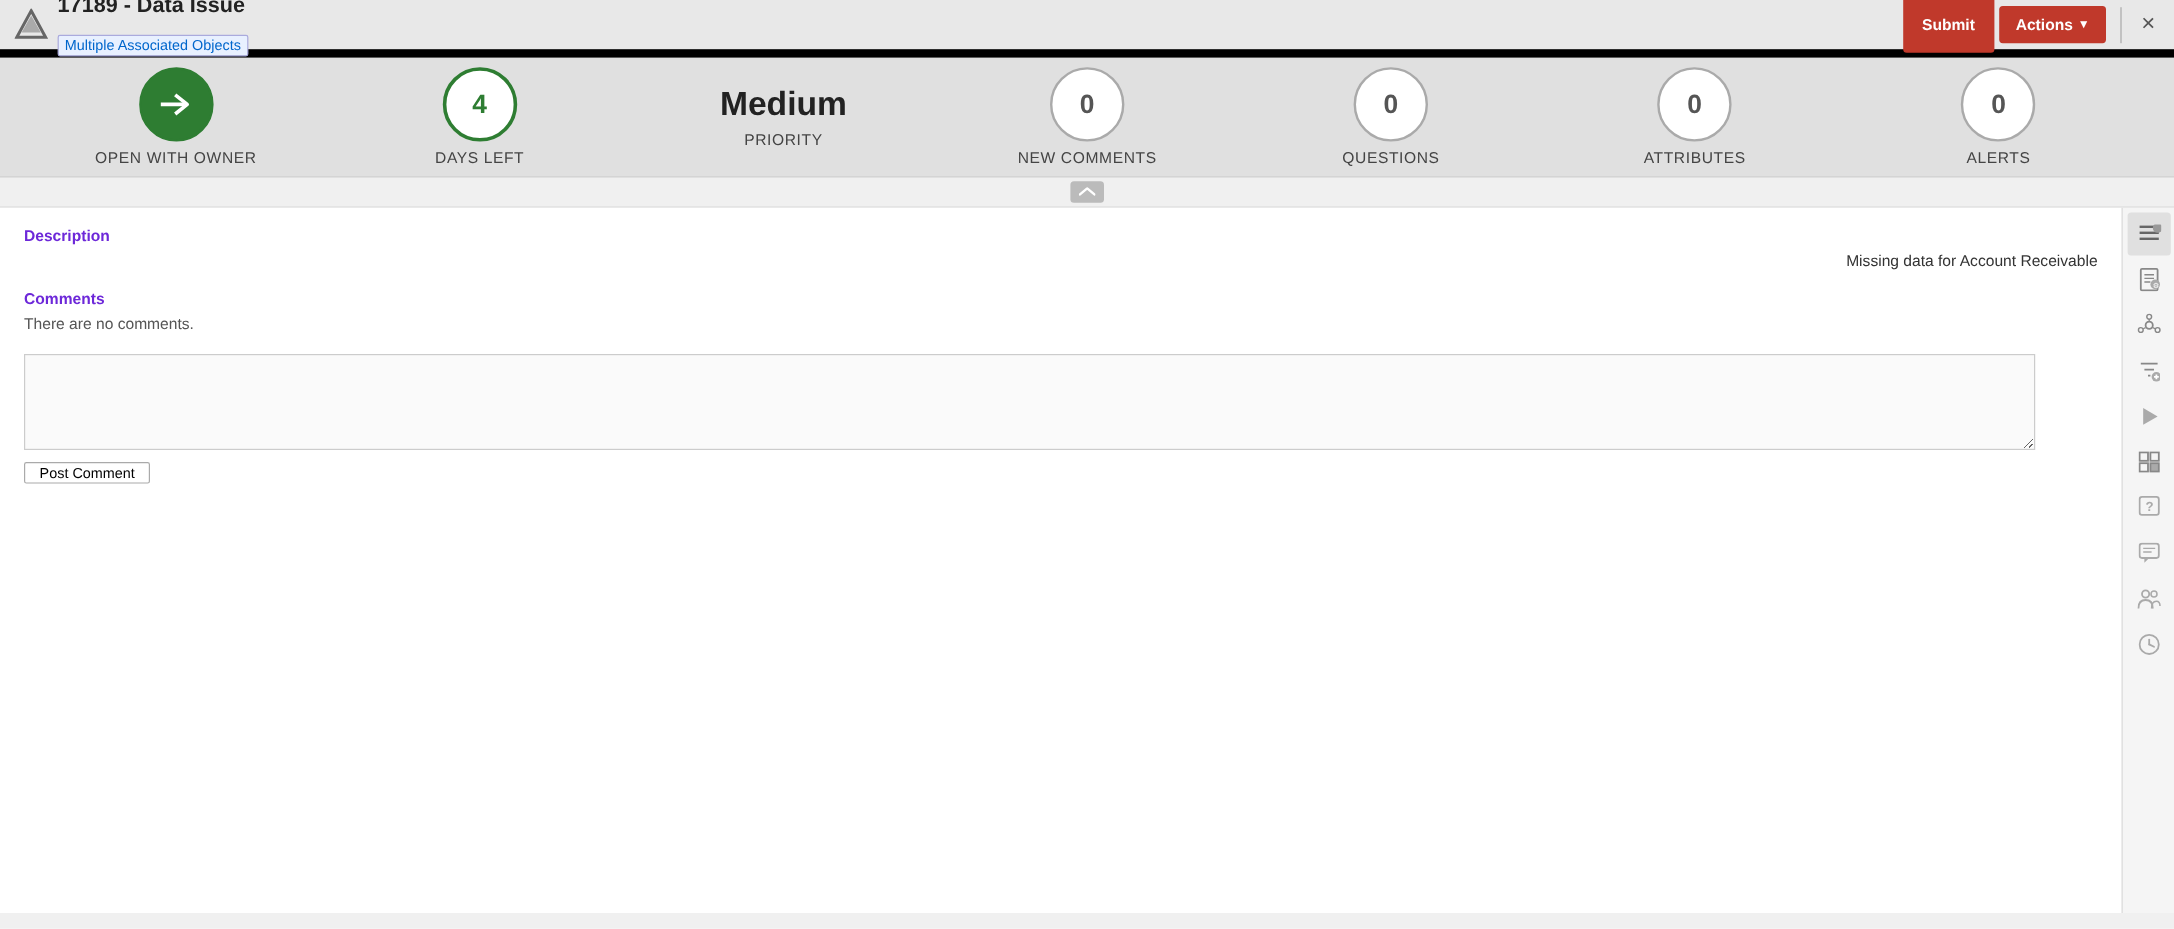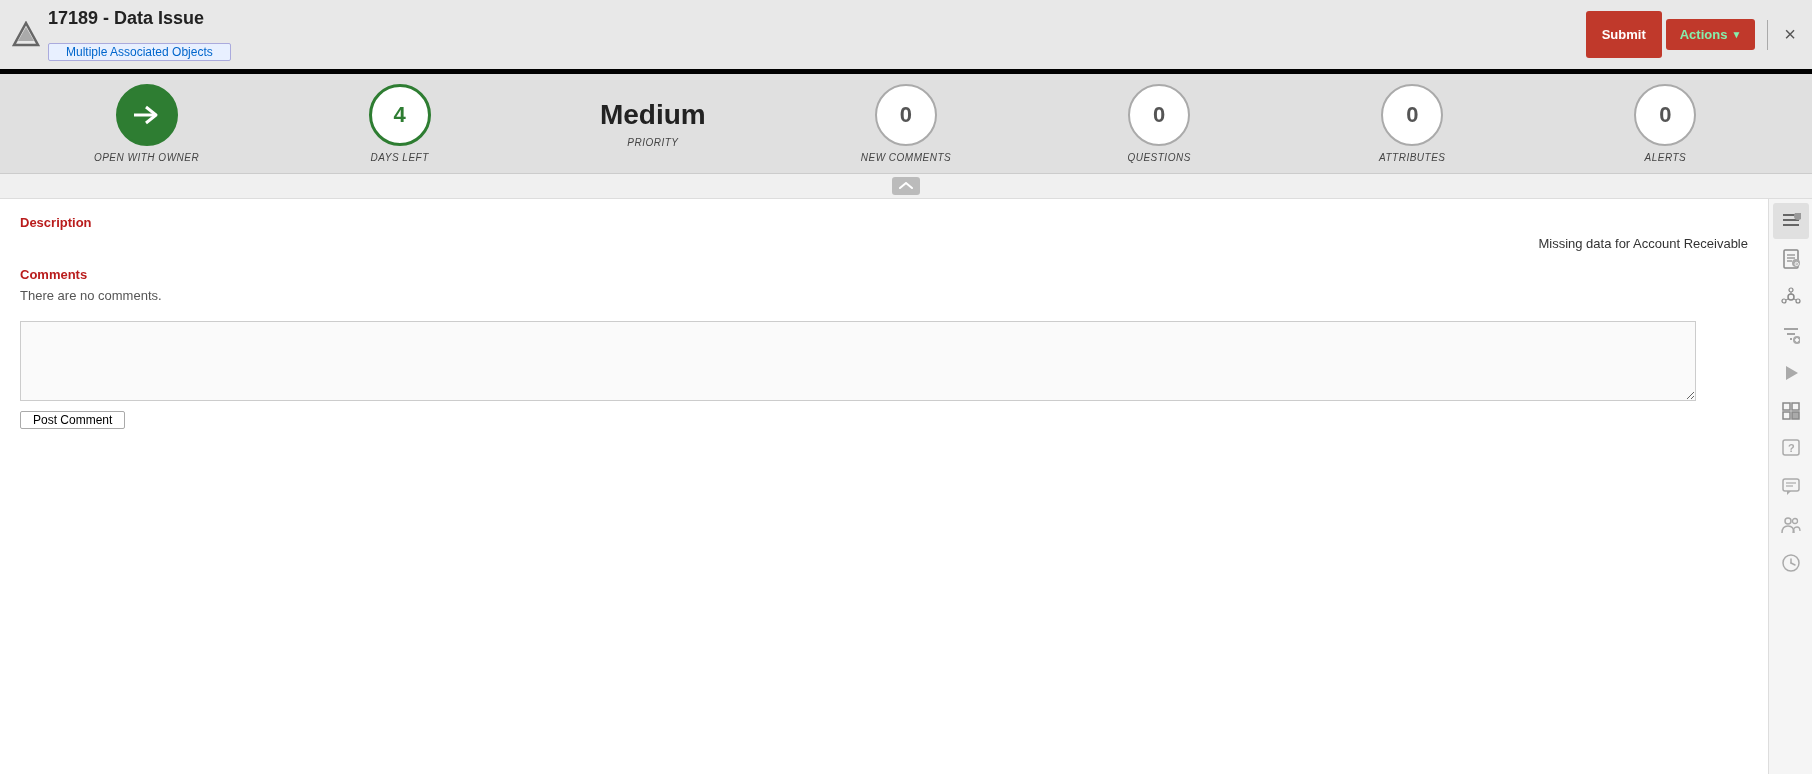--- a/index.html
+++ b/index.html
@@ -3,43 +3,43 @@
   <meta charset="utf-8">
   <style>
     * { box-sizing: border-box; margin: 0; padding: 0; }
     body { font-family: Arial, sans-serif; font-size: 13px; background: #f0f0f0; overflow: hidden; }
 
     
     .header {
       display: flex;
       align-items: center;
       background: #e8e8e8;
-      border-bottom: 5px solid #000000;
+      border-bottom: 7px solid #000000;
       padding: 6px 12px;
-      height: 74px;
+      height: 48px;
       position: relative;
     }
     .header-logo {
       width: 28px; height: 28px;
       margin-right: 8px;
       flex-shrink: 0;
     }
     .header-title-group { flex: 1; }
     .header-title {
       font-size: 18px;
       font-weight: bold;
       color: #222;
     }
     .header-subtitle {
       display: inline-block;
       font-size: 12px;
       color: #0066cc;
       border: 1px solid #aad;
       background: #e8f0ff;
-      padding: 1px 17px;
+      padding: 1px 5px;
       border-radius: 2px;
       margin-top: 14px;
       text-decoration: none;
     }
     .header-actions {
       display: flex;
       align-items: center;
       gap: 4px;
     }
     .btn-submit {
@@ -47,21 +47,21 @@
       color: white;
       border: none;
       padding: 16px 16px;
       font-size: 13px;
       font-weight: bold;
       cursor: pointer;
       border-radius: 3px;
     }
     .btn-actions {
       background: #c0392b;
-      color: #86efac;
+      color: #ffffff;
       border: none;
       padding: 8px 14px;
       font-size: 13px;
       font-weight: bold;
       cursor: pointer;
       border-radius: 3px;
       display: flex;
       align-items: center;
       gap: 4px;
     }
@@ -116,26 +116,25 @@
       color: white;
       font-size: 28px;
     }
     .status-circle.green-outline {
       border-color: #2e7d32;
       border-width: 3px;
       color: #2e7d32;
       font-size: 22px;
     }
     .status-label {
-      font-size: 10px;
+      font-size: 13px;
       color: #444;
       text-align: left;
       letter-spacing: 0.5px;
       font-weight: normal;
-      font-style: italic;
     }
     .priority-text {
       font-size: 28px;
       font-weight: bold;
       color: #222;
     }
     .collapse-arrow {
       display: flex;
       justify-content: center;
       background: #f0f0f0;
@@ -162,21 +161,21 @@
     }
     .content-area {
       flex: 1;
       background: white;
       padding: 16px 20px;
       overflow-y: auto;
     }
     .section-label {
       font-weight: bold;
       font-size: 13px;
-      color: #b91c1c;
+      color: #6d28d9;
       margin-bottom: 6px;
     }
     .description-text {
       font-size: 13px;
       color: #333;
       margin-bottom: 16px;
       text-align: right;
     }
     .comments-section { margin-top: 10px; }
     .no-comments {

